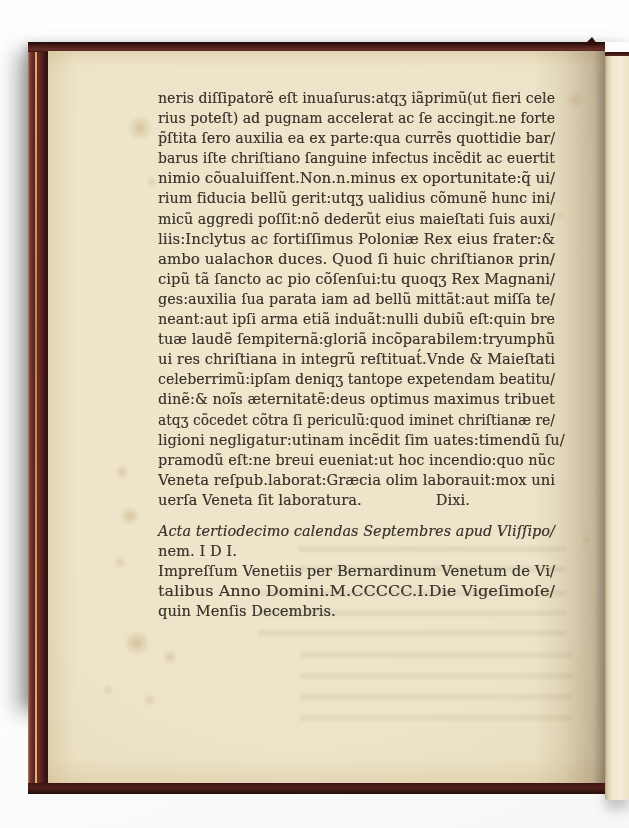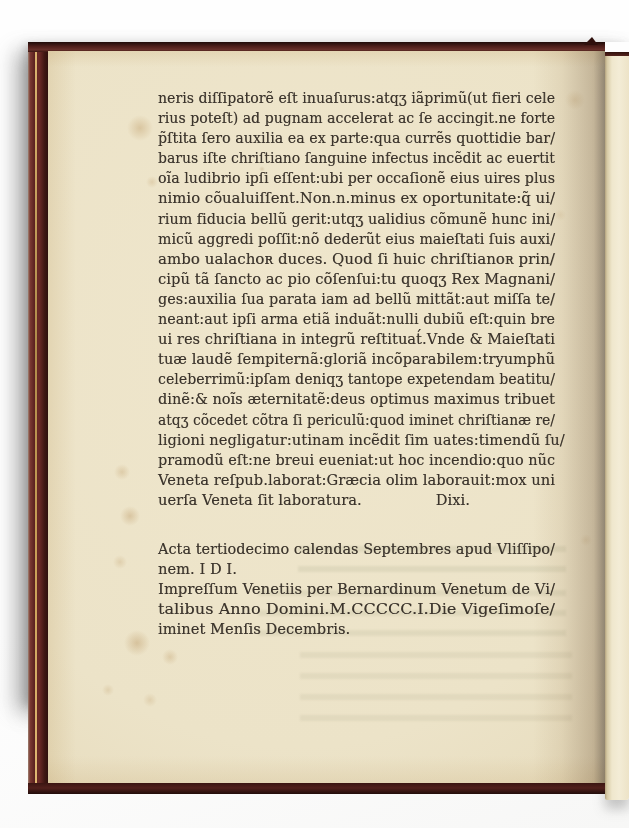--- a/index.html
+++ b/index.html
@@ -73,21 +73,21 @@
   .sliver::before{content:"";position:absolute;left:0;right:0;top:-3px;height:4px;
         background:linear-gradient(180deg,#30110d,#55231d);}
   
   .textblock{position:absolute;left:130px;top:46px;width:397px;
         color:#3b342c;font-size:14.5px;line-height:20.1px;letter-spacing:.1px;
         text-shadow:.3px 0 0 rgba(59,52,44,.5);}
   .line{height:20.1px;white-space:nowrap;overflow:visible;}
   .fit{display:inline-block;white-space:nowrap;transform-origin:0 60%;}
   .split{position:relative;}
   .split .dixi{position:absolute;right:85px;margin-left:21px;}
-  .mt1{margin-top:29px;}
+  .mt1{margin-top:11px;font-style:italic;}
   .mt2{}
 </style>
 </head>
 <body>
 
 <div class="scene">
   <div class="book">
 
     <div class="spine">
       <div class="gold-fillet"></div>
@@ -101,46 +101,46 @@
       <div class="show a"></div>
       <div class="show b"></div>
       <div class="show c"></div>
     </div>
 
     <div class="textblock">
       <div class="line"><span class="fit" style="transform: scaleX(0.9618);">neris diſſipatorẽ eſt inuaſurus:atqʒ iãprimũ(ut fieri cele</span></div>
       <div class="line"><span class="fit" style="transform: scaleX(0.9612);">rius poteſt) ad pugnam accelerat ac ſe accingit.ne forte</span></div>
       <div class="line"><span class="fit" style="transform: scaleX(0.9704);">p̃ſtita ſero auxilia ea ex parte:qua currẽs quottidie bar/</span></div>
       <div class="line"><span class="fit" style="transform: scaleX(0.9548);">barus iſte chriſtiano ſanguine infectus incẽdit ac euertit</span></div>
-      <div class="line"><span class="fit" style="transform: scaleX(0.9683);">oĩa ludibrio ipſi eſſent:ubi per occaſionẽ eius uires plus</span></div>
       <div class="line"><span class="fit" style="transform: scaleX(1.0113);">nimio cõualuiſſent.Non.n.minus ex oportunitate:q̃ ui/</span></div>
       <div class="line"><span class="fit" style="transform: scaleX(0.9751);">rium fiducia bellũ gerit:utqʒ ualidius cõmunẽ hunc ini/</span></div>
       <div class="line"><span class="fit" style="transform: scaleX(0.9713);">micũ aggredi poſſit:nõ dederũt eius maieſtati ſuis auxi/</span></div>
+      <div class="line"><span class="fit" style="transform: scaleX(1.0213);">liis:Inclytus ac fortiſſimus Poloniæ Rex eius frater:&amp;</span></div>
       <div class="line"><span class="fit" style="transform: scaleX(1.0264);">ambo ualachoʀ duces. Quod ſi huic chriſtianoʀ prin/</span></div>
       <div class="line"><span class="fit" style="transform: scaleX(1.005);">cipũ tã ſancto ac pio cõſenſui:tu quoqʒ Rex Magnani/</span></div>
       <div class="line"><span class="fit" style="transform: scaleX(0.9817);">ges:auxilia ſua parata iam ad bellũ mittãt:aut miſſa te/</span></div>
       <div class="line"><span class="fit" style="transform: scaleX(0.977);">neant:aut ipſi arma etiã induãt:nulli dubiũ eſt:quin bre</span></div>
+      <div class="line"><span class="fit" style="transform: scaleX(0.9952);">tuæ laudẽ ſempiternã:gloriã incõparabilem:tryumphũ</span></div>
       <div class="line"><span class="fit" style="transform: scaleX(0.9993);">ui res chriſtiana in integrũ reſtituat́.Vnde &amp; Maieſtati</span></div>
-      <div class="line"><span class="fit" style="transform: scaleX(0.9952);">tuæ laudẽ ſempiternã:gloriã incõparabilem:tryumphũ</span></div>
       <div class="line"><span class="fit" style="transform: scaleX(0.9632);">celeberrimũ:ipſam deniqʒ tantope expetendam beatitu/</span></div>
       <div class="line"><span class="fit" style="transform: scaleX(0.9914);">dinẽ:&amp; noĩs æternitatẽ:deus optimus maximus tribuet</span></div>
       <div class="line"><span class="fit" style="transform: scaleX(0.942);">atqʒ cõcedet cõtra ſi periculũ:quod iminet chriſtianæ re/</span></div>
       <div class="line"><span class="fit" style="transform: scaleX(1.0003);">ligioni negligatur:utinam incẽdit ſim uates:timendũ ſu/</span></div>
       <div class="line"><span class="fit" style="transform: scaleX(0.985);">pramodũ eſt:ne breui eueniat:ut hoc incendio:quo nũc</span></div>
       <div class="line"><span class="fit" style="transform: scaleX(1.0039);">Veneta reſpub.laborat:Græcia olim laborauit:mox uni</span></div>
 
       <div class="line split">
         <span>uerſa Veneta ſit laboratura.</span>
         <span class="dixi">Dixi.</span>
       </div>
 
       <div class="line mt1"><span class="fit" style="transform: scaleX(0.9866);">Acta tertiodecimo calendas Septembres apud Vliſſipo/</span></div>
       <div class="line"><span>nem. I D I.</span></div>
 
       <div class="line mt2"><span class="fit" style="transform: scaleX(1.0096);">Impreſſum Venetiis per Bernardinum Venetum de Vi/</span></div>
       <div class="line"><span class="fit" style="transform: scaleX(1.098);">talibus Anno Domini.M.CCCCC.I.Die Vigeſimoſe/</span></div>
-      <div class="line"><span>iminet Menſis Decembris.</span></div>
+      <div class="line"><span>quin Menſis Decembris.</span></div>
     </div>
 
     <div class="sliver"></div>
     <div class="bottom-edge"></div>
   </div>
 </div>
 
 </body></html>

